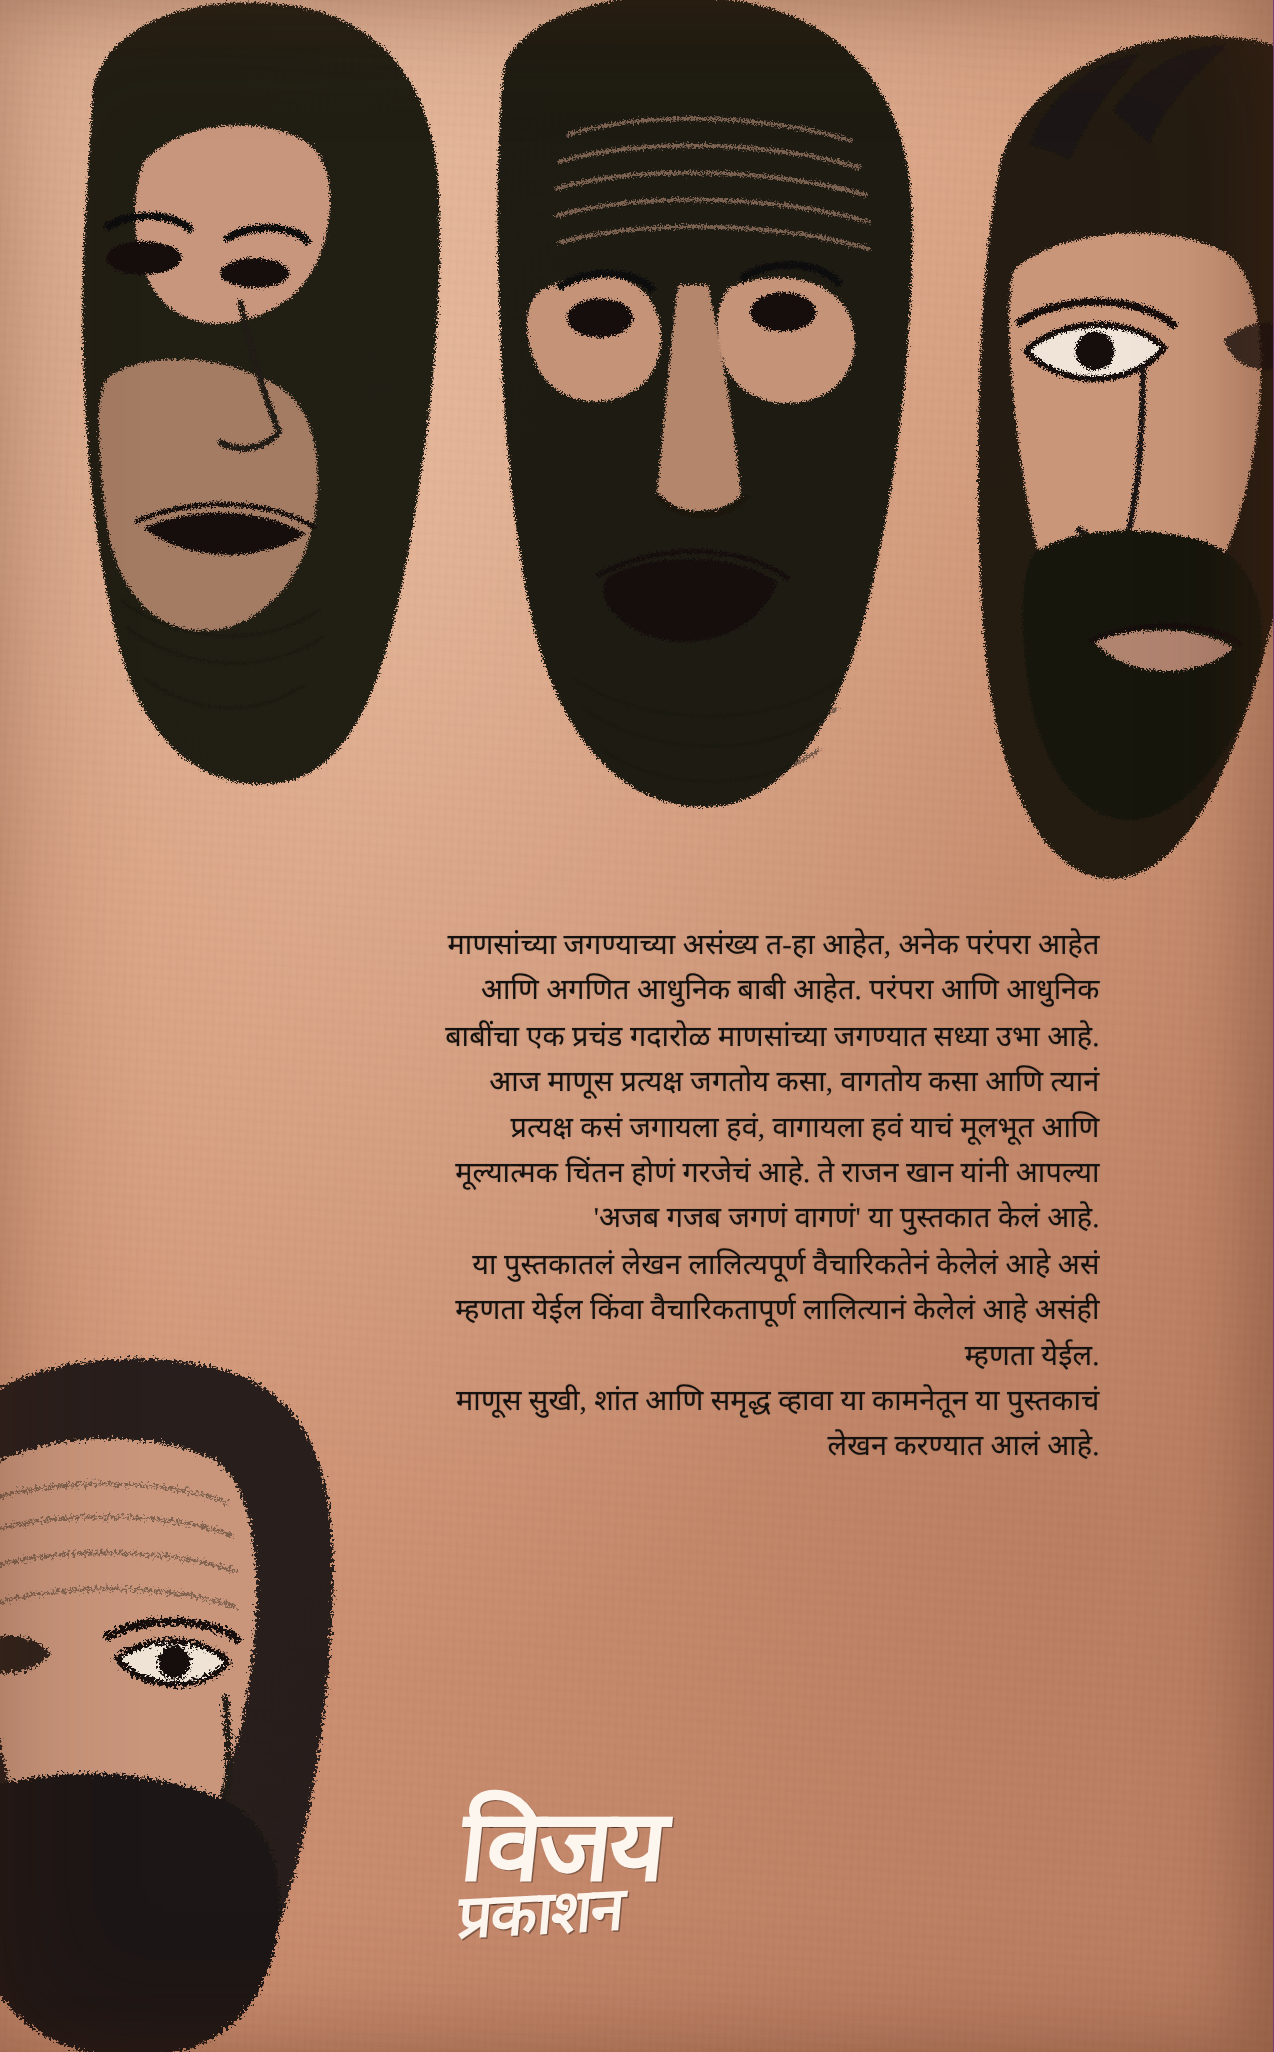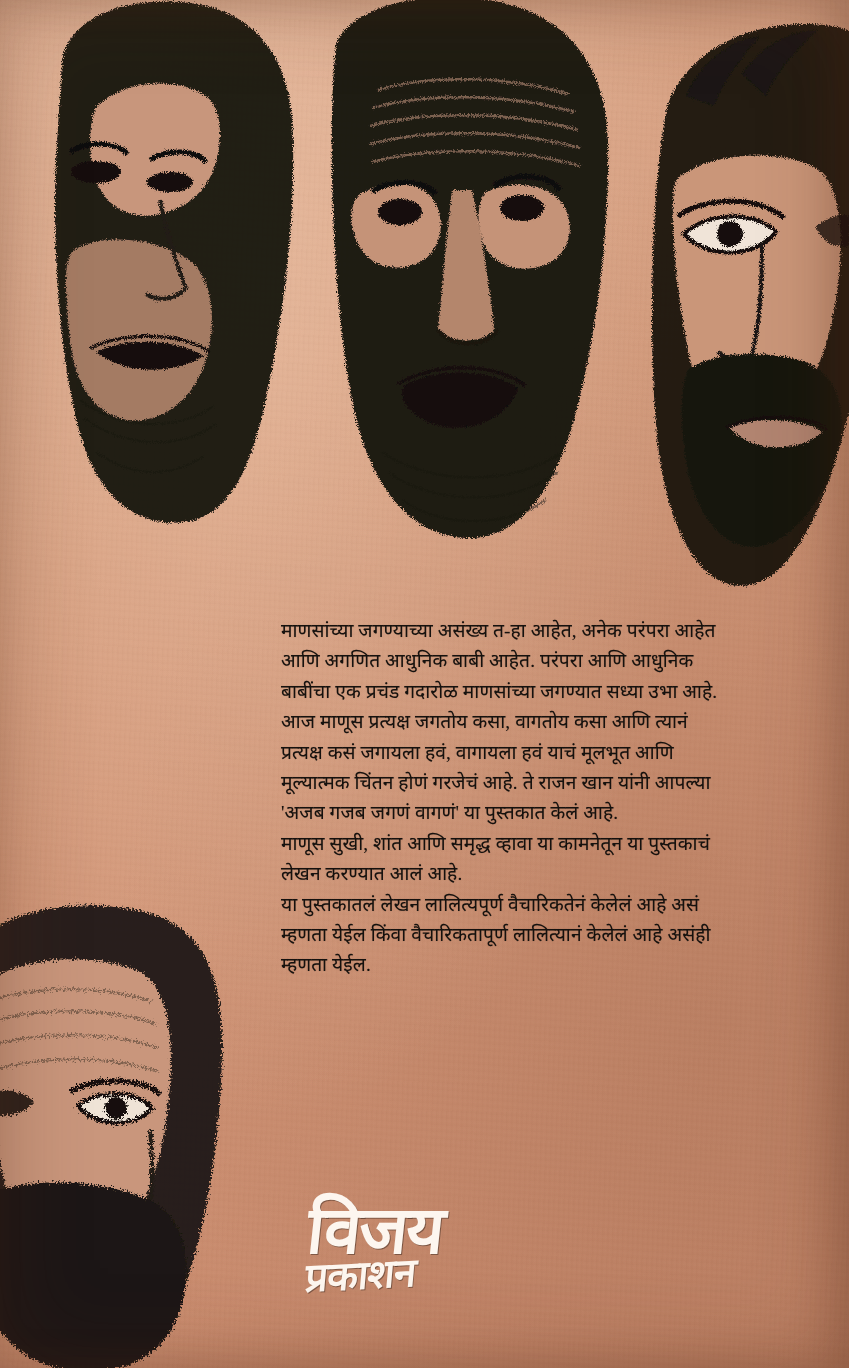--- a/index.html
+++ b/index.html
@@ -7,20 +7,21 @@
     padding: 0;
     background: #2b2b2b;
   }
   #page {
     position: relative;
     width: 849px;
     height: 1368px;
     overflow: hidden;
     background: #d946ef;
     font-family: "Liberation Sans", sans-serif;
+    text-align: right;
   }
   
   #paper-texture {
     position: absolute;
     inset: 0;
     background:
       radial-gradient(ellipse at 30% 20%, rgba(255,225,200,0.35) 0%, rgba(255,225,200,0) 55%),
       radial-gradient(ellipse at 85% 75%, rgba(120,70,45,0.22) 0%, rgba(120,70,45,0) 60%),
       linear-gradient(160deg, #dba98c 0%, #d49b7c 35%, #cf9274 65%, #c6886b 100%);
   }
@@ -247,22 +248,22 @@
 
         <path d="M-16 1196 C 26 1176, 100 1178, 150 1200 C 186 1218, 196 1268, 178 1316
                  C 158 1368, 96 1384, 44 1364 C -8 1344, -32 1284, -28 1238
                  C -26 1214, -24 1200, -16 1196 Z" fill="#1a1612"></path>
       </g>
     </svg>
   </div>
 
   <div id="blurb">
     <p>माणसांच्या जगण्याच्या असंख्य त-हा आहेत, अनेक परंपरा आहेत आणि अगणित आधुनिक बाबी आहेत. परंपरा आणि आधुनिक बाबींचा एक प्रचंड गदारोळ माणसांच्या जगण्यात सध्या उभा आहे. आज माणूस प्रत्यक्ष जगतोय कसा, वागतोय कसा आणि त्यानं प्रत्यक्ष कसं जगायला हवं, वागायला हवं याचं मूलभूत आणि मूल्यात्मक चिंतन होणं गरजेचं आहे. ते राजन खान यांनी आपल्या 'अजब गजब जगणं वागणं' या पुस्तकात केलं आहे.</p>
+    <p>या पुस्तकातलं लेखन लालित्यपूर्ण वैचारिकतेनं केलेलं आहे असं म्हणता येईल किंवा वैचारिकतापूर्ण लालित्यानं केलेलं आहे असंही म्हणता येईल.</p>
     <p>माणूस सुखी, शांत आणि समृद्ध व्हावा या कामनेतून या पुस्तकाचं लेखन करण्यात आलं आहे.</p>
-    <p>या पुस्तकातलं लेखन लालित्यपूर्ण वैचारिकतेनं केलेलं आहे असं म्हणता येईल किंवा वैचारिकतापूर्ण लालित्यानं केलेलं आहे असंही म्हणता येईल.</p>
   </div>
 
   <div id="logo">
     <div class="glyph-main">विजय</div>
     <div class="glyph-sub">प्रकाशन</div>
   </div>
 
   <div id="edge-shadow"></div>
 </div>
 

